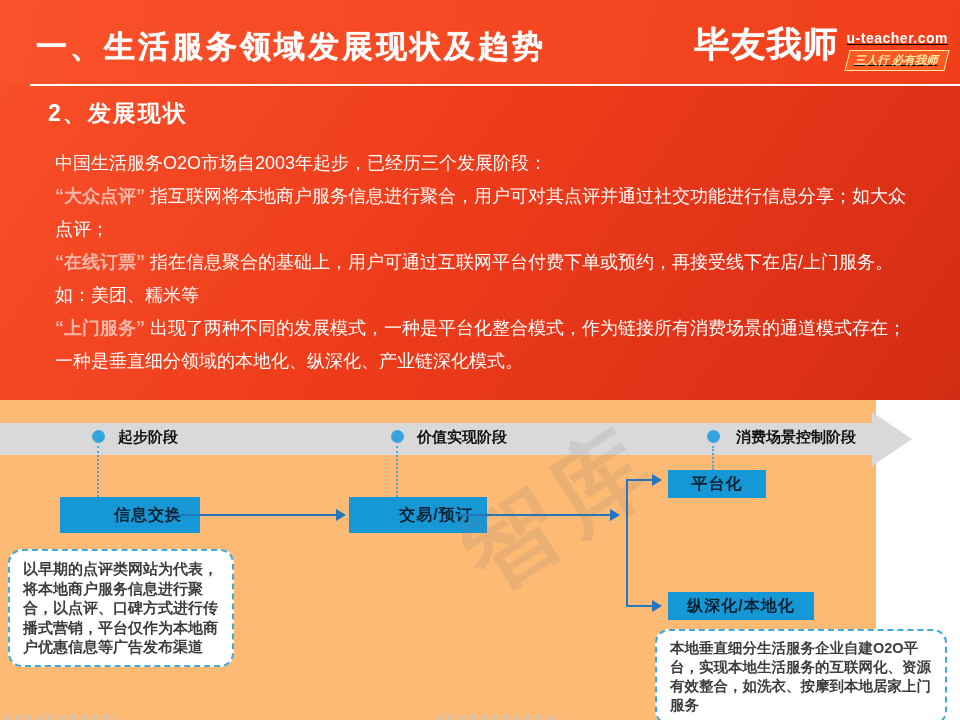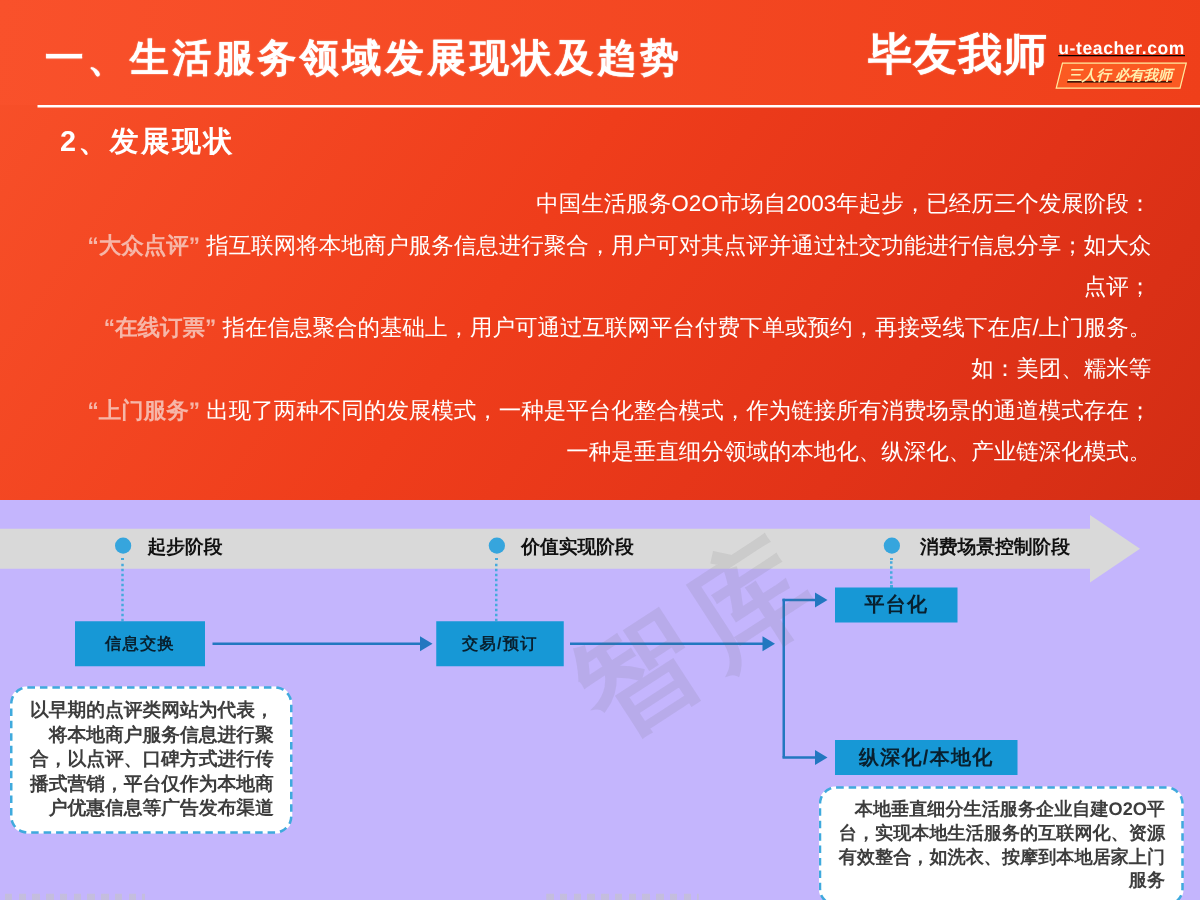--- a/index.html
+++ b/index.html
@@ -1,17 +1,17 @@
 <!DOCTYPE html>
 <html><head>
 <meta charset="utf-8">
 <style>
   html,body{margin:0;padding:0;background:#333;}
   .slide{position:relative;width:960px;height:720px;overflow:hidden;background:#fff;
-         font-family:"Liberation Sans","DejaVu Sans",sans-serif;text-align:right;}
+         font-family:"Liberation Sans","DejaVu Sans",sans-serif;}
 
   
   .red-area{position:absolute;left:0;top:0;width:960px;height:400px;
     background:linear-gradient(125deg,#f8512a 0%,#ef3d1b 45%,#e23318 75%,#d22d14 100%);}
   .header-band{position:absolute;left:0;top:0;width:960px;height:84px;
     background:linear-gradient(100deg,#f9512b 0%,#ef3f1a 100%);}
   .header-sep{position:absolute;left:30px;top:84px;right:0;height:2px;background:#ffffff;}
   .page-title{position:absolute;left:36px;top:26px;margin:0;color:#fff;
     font-size:31px;font-weight:bold;letter-spacing:3px;text-shadow:0 0 1px #fff;}
 
@@ -26,34 +26,34 @@
 
   .section-heading{position:absolute;left:48px;top:98px;margin:0;color:#fff;
     font-size:23px;font-weight:600;letter-spacing:2px;}
 
   .body-text{position:absolute;left:55px;top:147px;width:866px;color:#fff;
     font-size:18px;line-height:33px;}
   .body-text p{margin:0;}
   .term{color:#f6b6a8;font-weight:bold;}
 
   
-  .diagram{position:absolute;left:0;top:400px;width:960px;height:320px;background:#c4b5fd;}
+  .diagram{position:absolute;left:0;top:400px;width:876px;height:320px;background:#fdba74;}
 
   .band{position:absolute;left:0;top:23px;width:872px;height:32px;background:#d9d9d9;}
   .band-head{position:absolute;left:872px;top:12px;width:0;height:0;
     border-left:40px solid #d9d9d9;border-top:27px solid transparent;border-bottom:27px solid transparent;}
 
   .dot{position:absolute;width:13px;height:13px;border-radius:50%;background:#36a5dd;}
   .stage-label{position:absolute;color:#111;font-size:15px;font-weight:bold;white-space:nowrap;}
 
   .vdash{position:absolute;width:0;border-left:2px dotted #45aadd;}
 
   .node{position:absolute;background:#1798d6;color:#08202f;font-weight:bold;
     display:flex;align-items:center;justify-content:center;white-space:nowrap;}
-  .n-big{font-size:13px;letter-spacing:1px;}
+  .n-big{font-size:16px;letter-spacing:1px;padding-left:36px;}
   .n-small{font-size:16px;letter-spacing:1px;}
 
   .hline{position:absolute;height:0;border-top:2px solid #2277c0;}
   .vline{position:absolute;width:0;border-left:2px solid #2277c0;}
   .ah{position:absolute;width:0;height:0;border-left:10px solid #2277c0;
     border-top:6px solid transparent;border-bottom:6px solid transparent;}
 
   .desc{position:absolute;border:2px dashed #3faadd;border-radius:14px;
     padding:8px 13px;color:#3d3d3d;font-weight:bold;background:#fff;}
   .d-left{font-size:15px;line-height:19.5px;}

